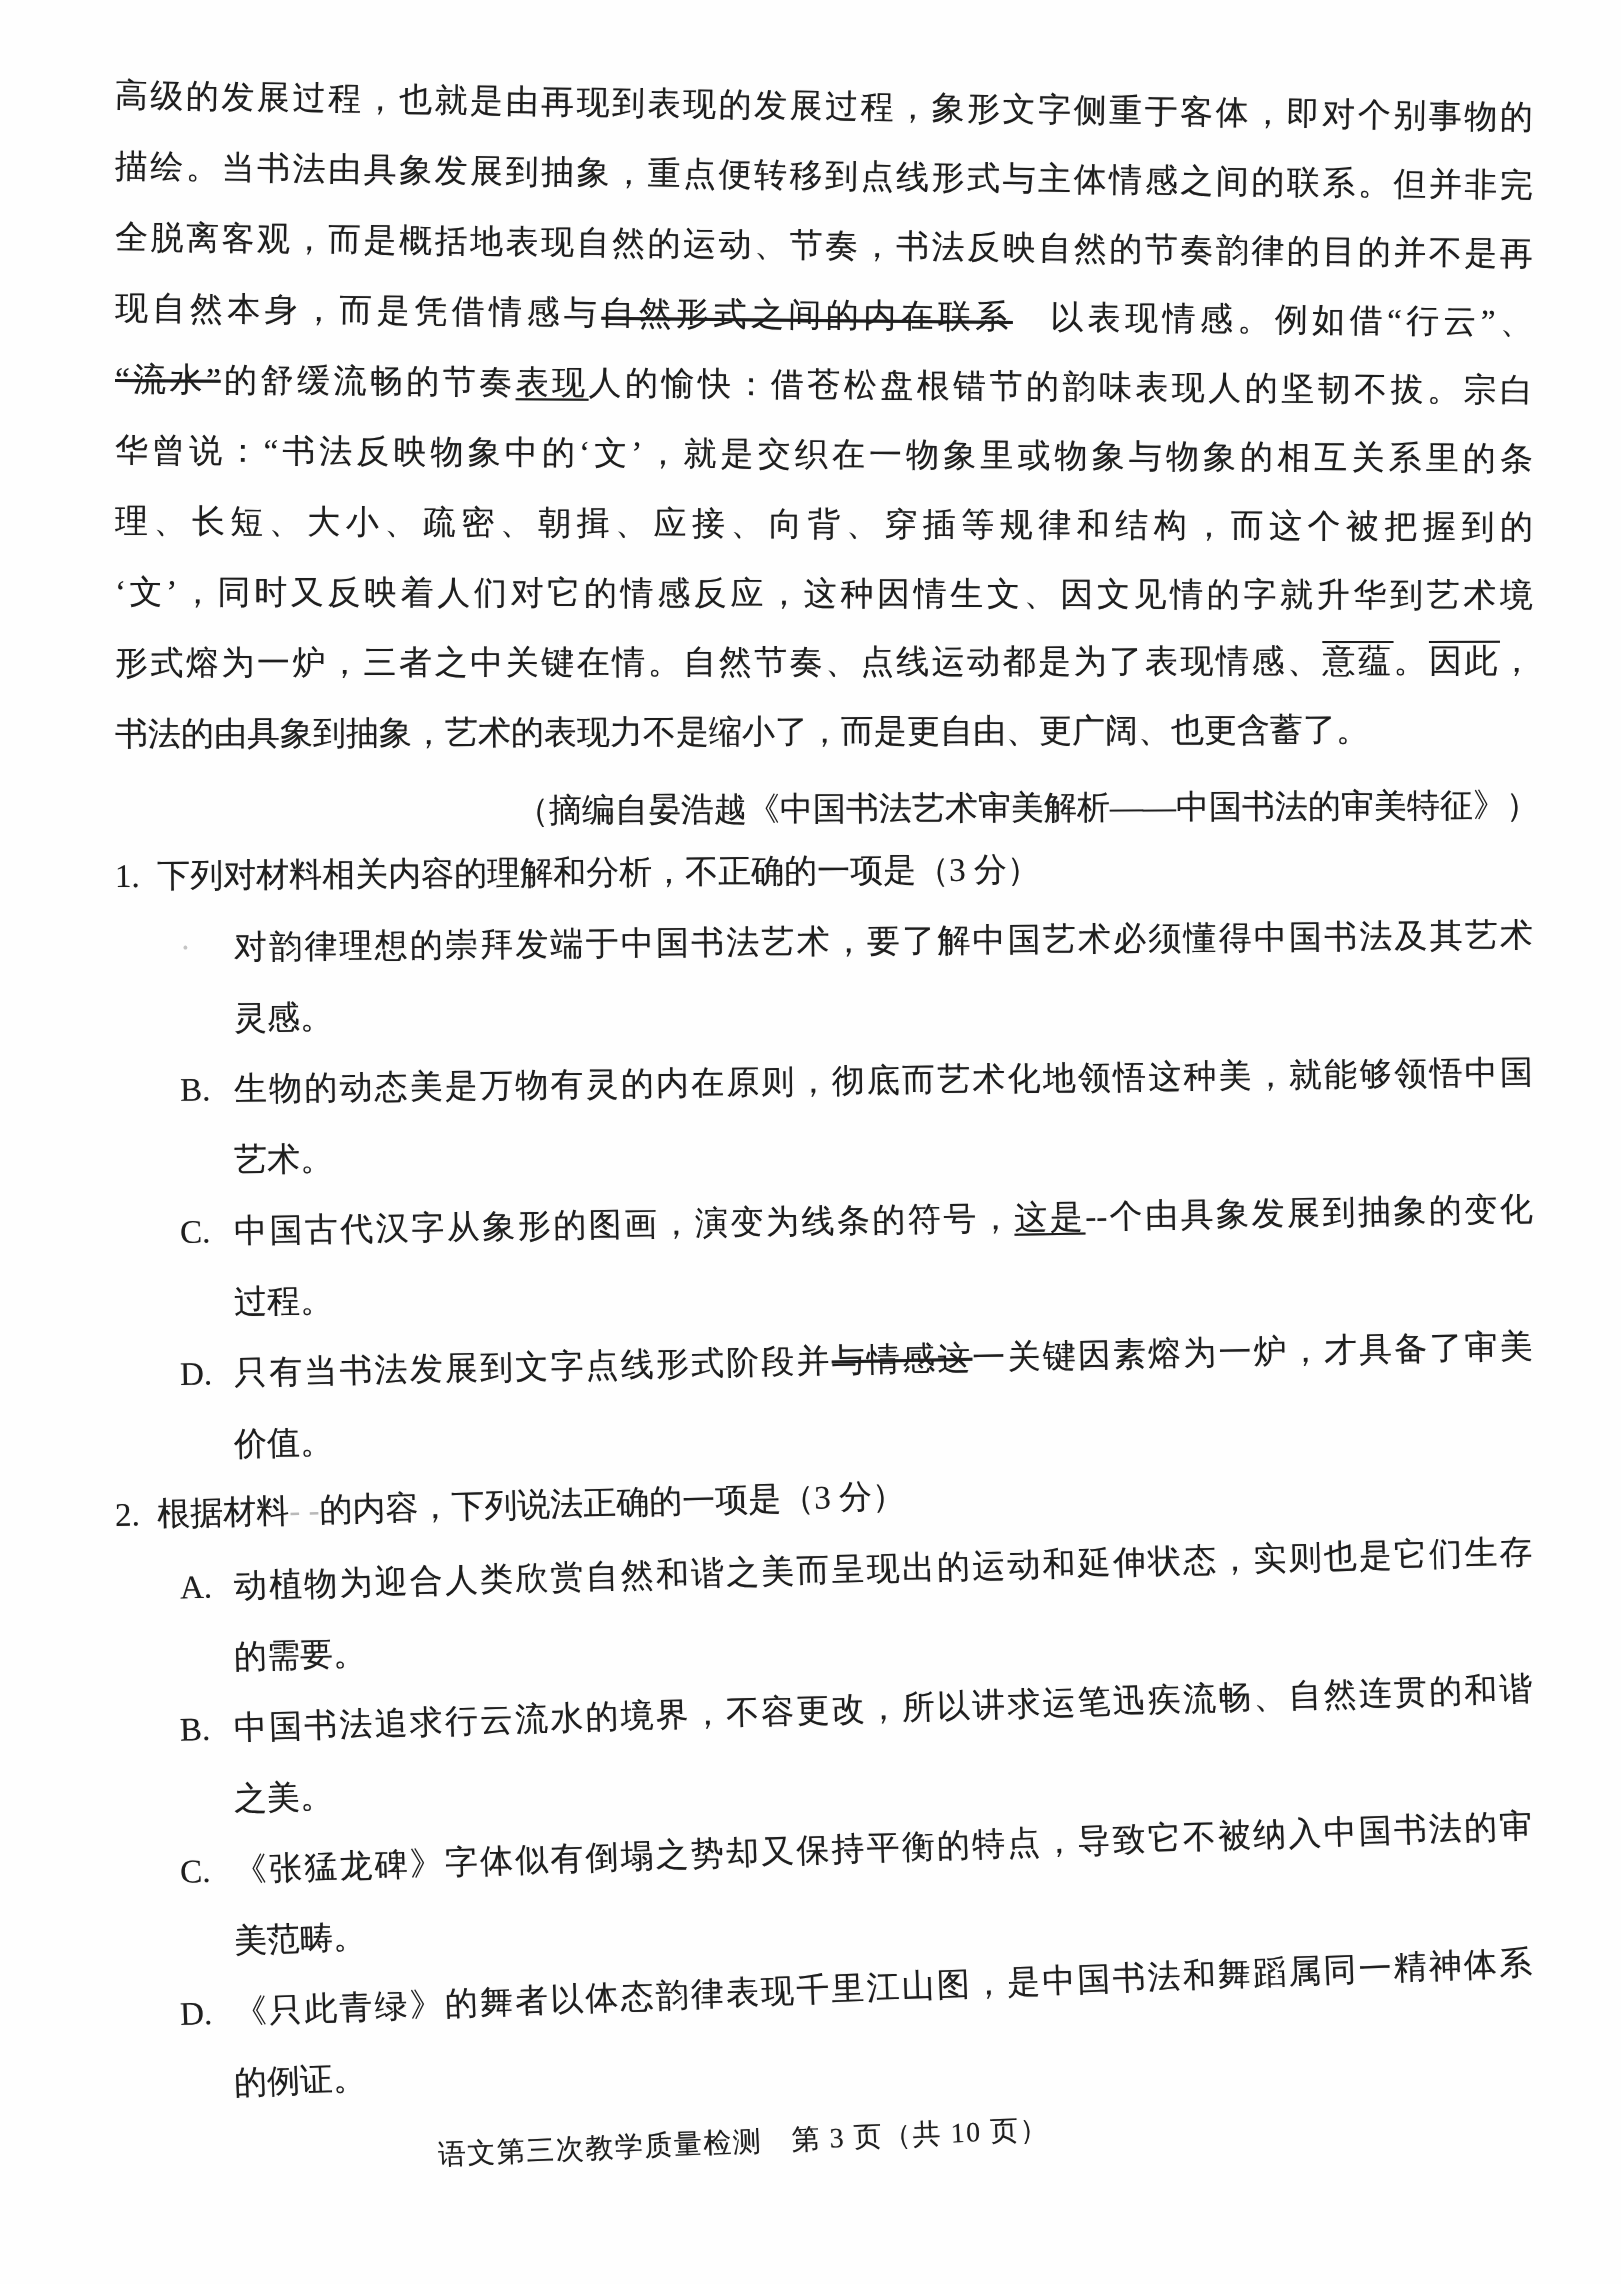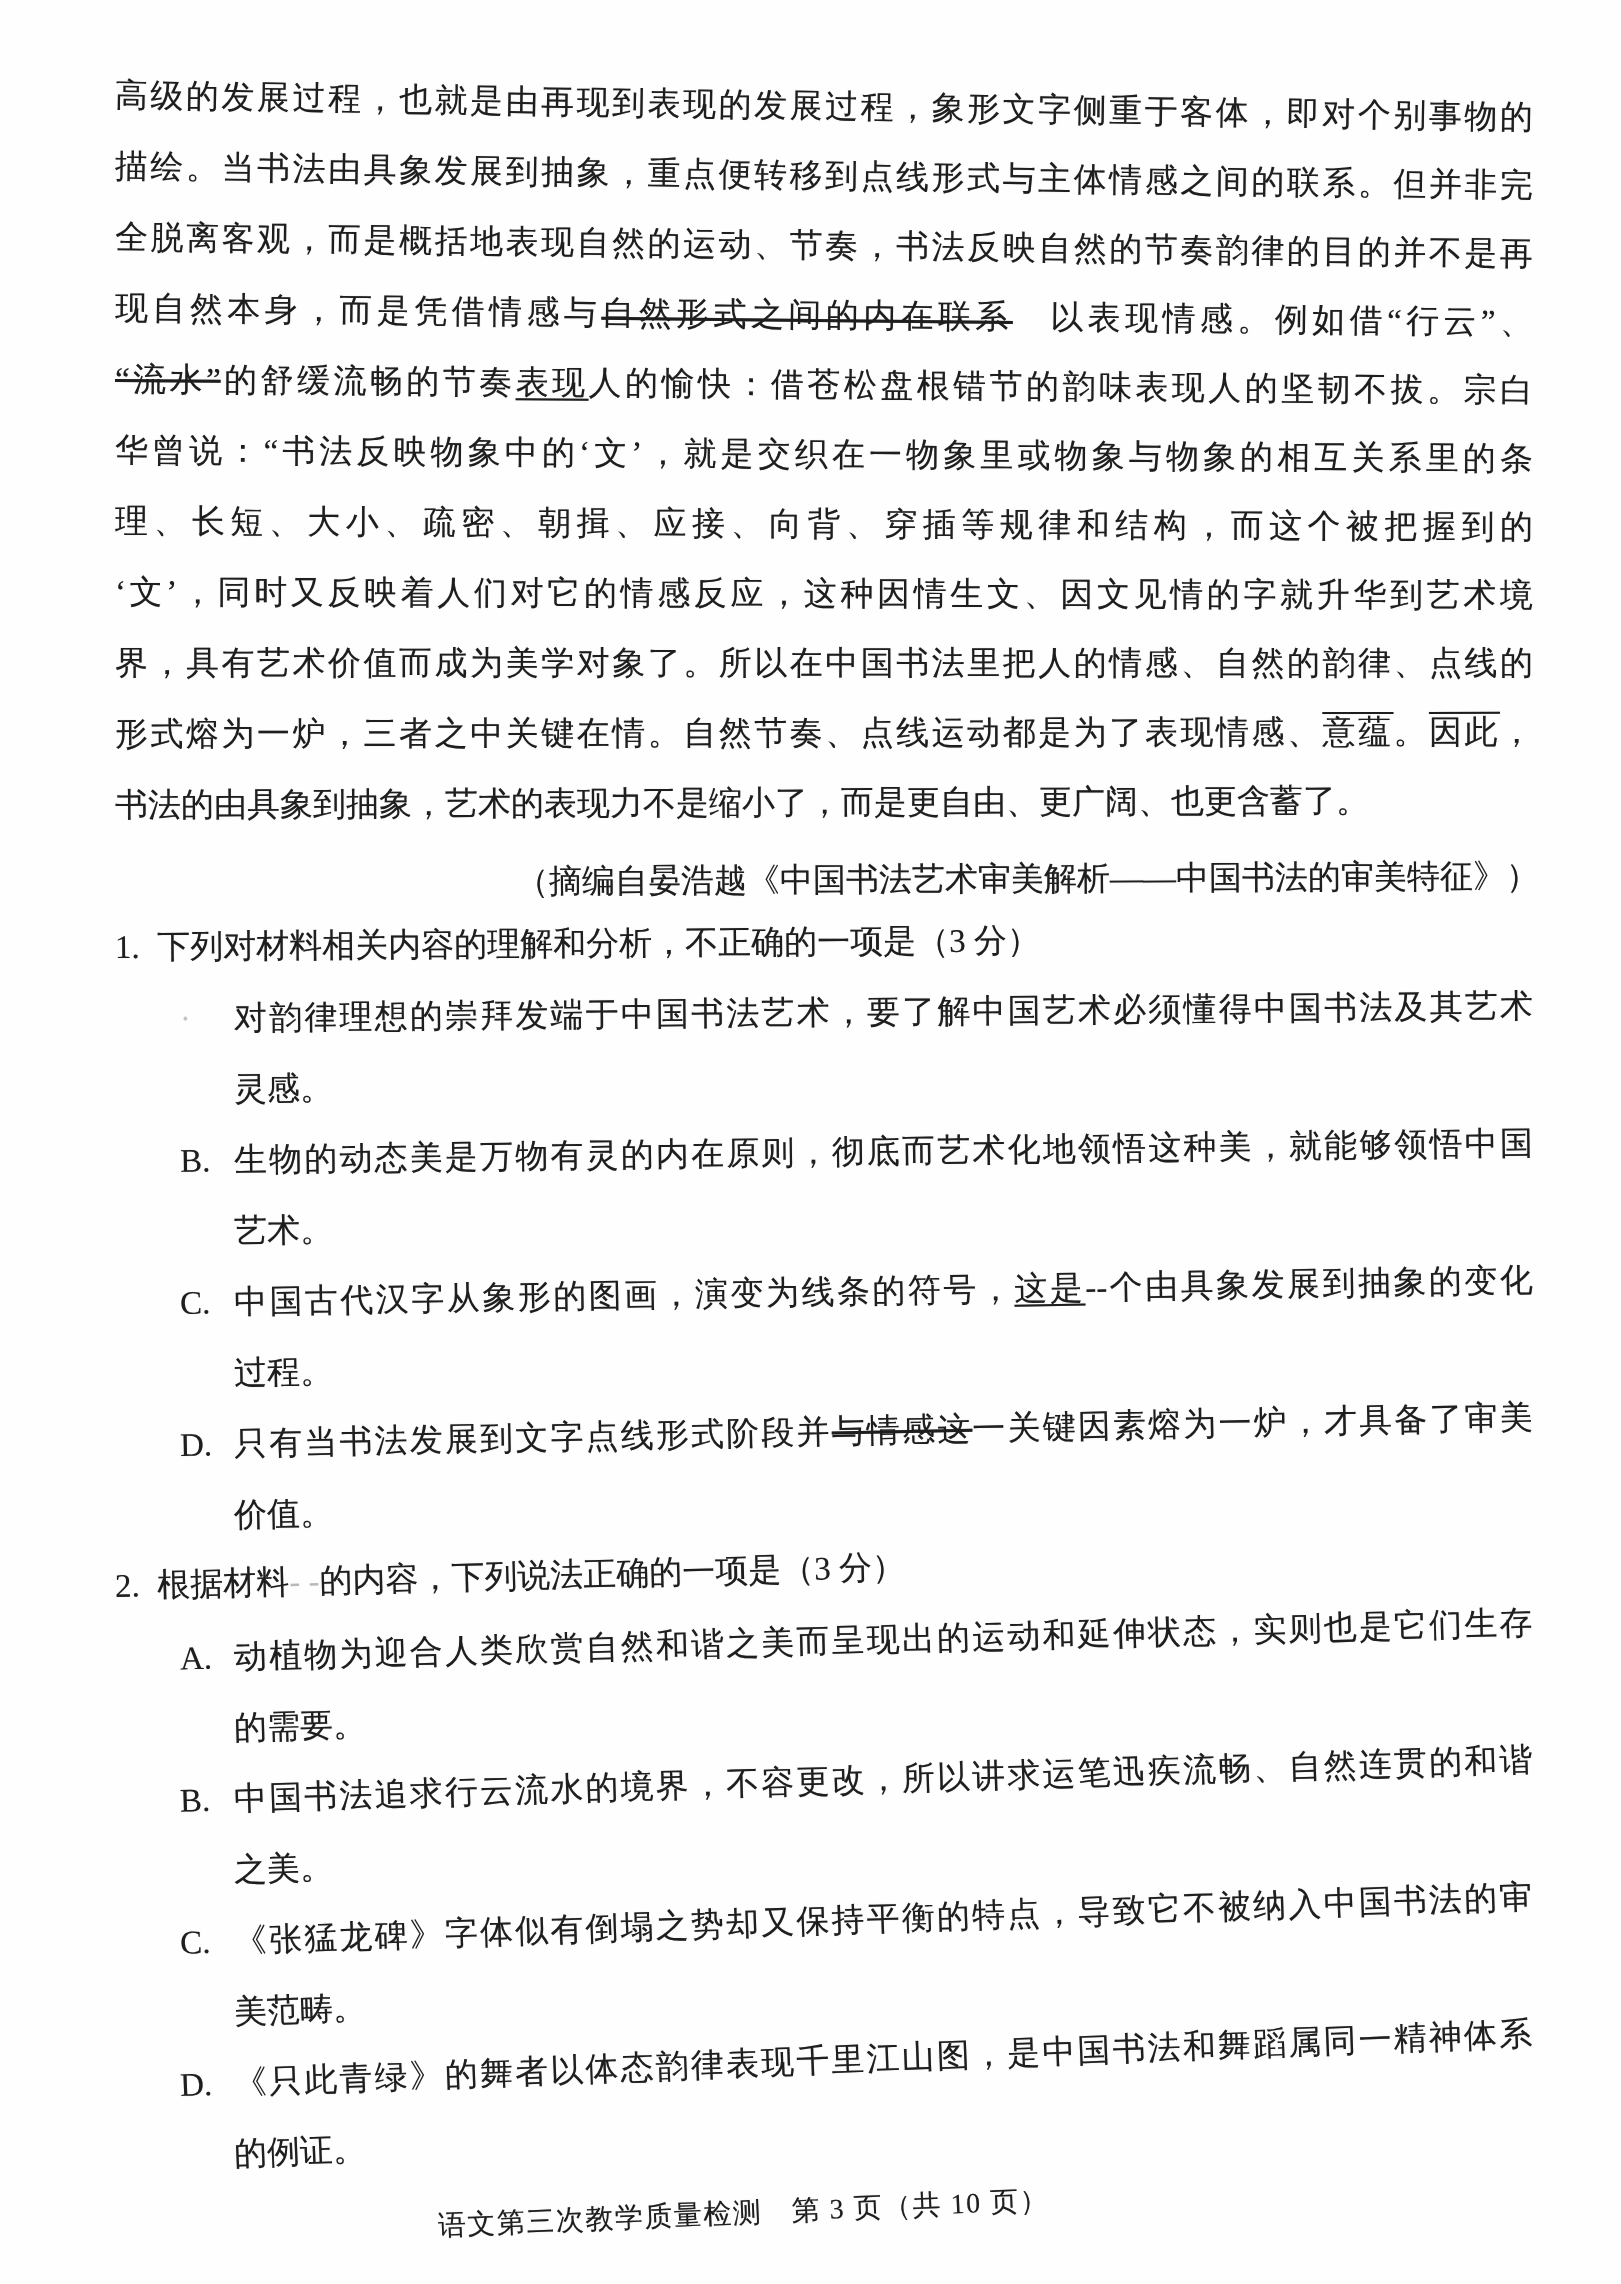--- a/index.html
+++ b/index.html
@@ -44,21 +44,20 @@
 <div class="page">
   <div class="doc" id="doc">
       <div class="line para justify" style="transform: rotate(0.9deg);"><span class="text"><span class="seg">高级的发展过程，也就是由再现到表现的发展过程，象形文字侧重于客体，即对个别事物的</span></span></div>
       <div class="line para justify" style="transform: rotate(0.79deg);"><span class="text"><span class="seg">描绘。当书法由具象发展到抽象，重点便转移到点线形式与主体情感之间的联系。但并非完</span></span></div>
       <div class="line para justify" style="transform: rotate(0.68deg);"><span class="text"><span class="seg">全脱离客观，而是概括地表现自然的运动、节奏，书法反映自然的节奏韵律的目的并不是再</span></span></div>
       <div class="line para justify" style="transform: rotate(0.57deg);"><span class="text"><span class="seg">现自然本身，而是凭借情感与</span><span class="seg d-lowline">自然形式之间的内在联系</span><span class="seg">　以表现情感。例如借“行云”、</span></span></div>
       <div class="line para justify" style="transform: rotate(0.46deg);"><span class="text"><span class="seg d-strike">“流水”</span><span class="seg">的舒缓流畅的节奏</span><span class="seg d-under">表现</span><span class="seg">人的愉快：借苍松盘根错节的韵味表现人的坚韧不拔。宗白</span></span></div>
       <div class="line para justify" style="transform: rotate(0.35deg);"><span class="text"><span class="seg">华曾说：“书法反映物象中的‘文’，就是交织在一物象里或物象与物象的相互关系里的条</span></span></div>
       <div class="line para justify" style="transform: rotate(0.24deg);"><span class="text"><span class="seg">理、长短、大小、疏密、朝揖、应接、向背、穿插等规律和结构，而这个被把握到的</span></span></div>
       <div class="line para justify" style="transform: rotate(0.13deg);"><span class="text"><span class="seg">‘文’，同时又反映着人们对它的情感反应，这种因情生文、因文见情的字就升华到艺术境</span></span></div>
-      <div class="line para justify" style="transform: rotate(0.02deg);"><span class="text"><span class="seg">界，具有艺术价值而成为美学对象了。所以在中国书法里把人的情感、自然的韵律、点线的</span></span></div>
       <div class="line para justify" style="transform: rotate(-0.09deg);"><span class="text"><span class="seg">形式熔为一炉，三者之中关键在情。自然节奏、点线运动都是为了表现情感、</span><span class="seg d-over">意蕴</span><span class="seg">。</span><span class="seg d-over">因此</span><span class="seg">，</span></span></div>
       <div class="line para" style="transform: rotate(-0.2deg);"><span class="text"><span class="seg">书法的由具象到抽象，艺术的表现力不是缩小了，而是更自由、更广阔、也更含蓄了。</span></span></div>
       <div class="line citation" style="transform: rotate(-0.31deg);"><span class="text"><span class="seg">（摘编自晏浩越《中国书法艺术审美解析——中国书法的审美特征》）</span></span></div>
       <div class="line question" style="transform: rotate(-0.42deg);"><span class="label">1.</span><span class="text"><span class="seg">下列对材料相关内容的理解和分析，不正确的一项是（3 分）</span></span></div>
       <div class="line option justify" style="transform: rotate(-0.53deg);"><span class="label faint">·</span><span class="text"><span class="seg">对韵律理想的崇拜发端于中国书法艺术，要了解中国艺术必须懂得中国书法及其艺术</span></span></div>
       <div class="line cont" style="transform: rotate(-0.64deg);"><span class="text"><span class="seg">灵感。</span></span></div>
       <div class="line option justify" style="transform: rotate(-0.75deg);"><span class="label">B.</span><span class="text"><span class="seg">生物的动态美是万物有灵的内在原则，彻底而艺术化地领悟这种美，就能够领悟中国</span></span></div>
       <div class="line cont" style="transform: rotate(-0.86deg);"><span class="text"><span class="seg">艺术。</span></span></div>
       <div class="line option justify" style="transform: rotate(-0.97deg);"><span class="label">C.</span><span class="text"><span class="seg">中国古代汉字从象形的图画，演变为线条的符号，</span><span class="seg d-under">这是</span><span class="seg">--个由具象发展到抽象的变化</span></span></div>
       <div class="line cont" style="transform: rotate(-1.08deg);"><span class="text"><span class="seg">过程。</span></span></div>

